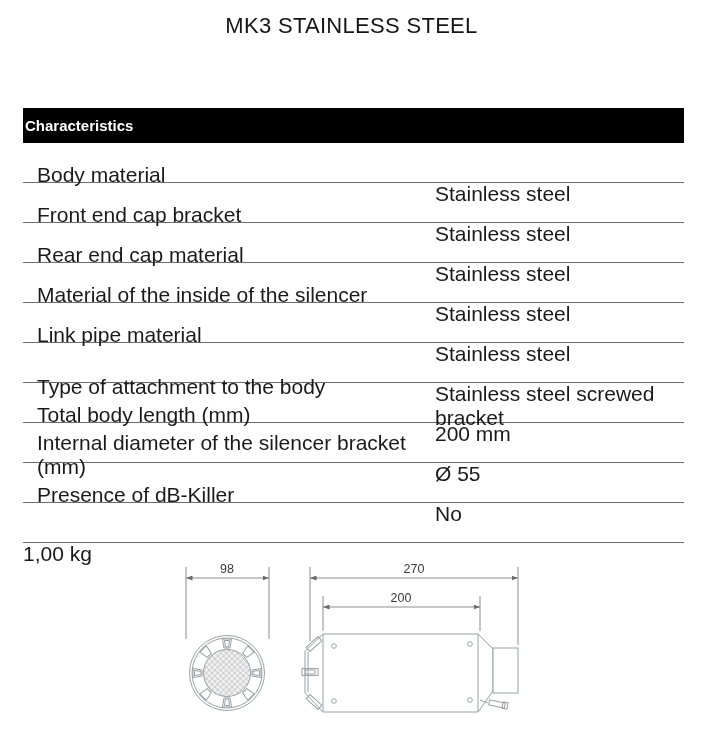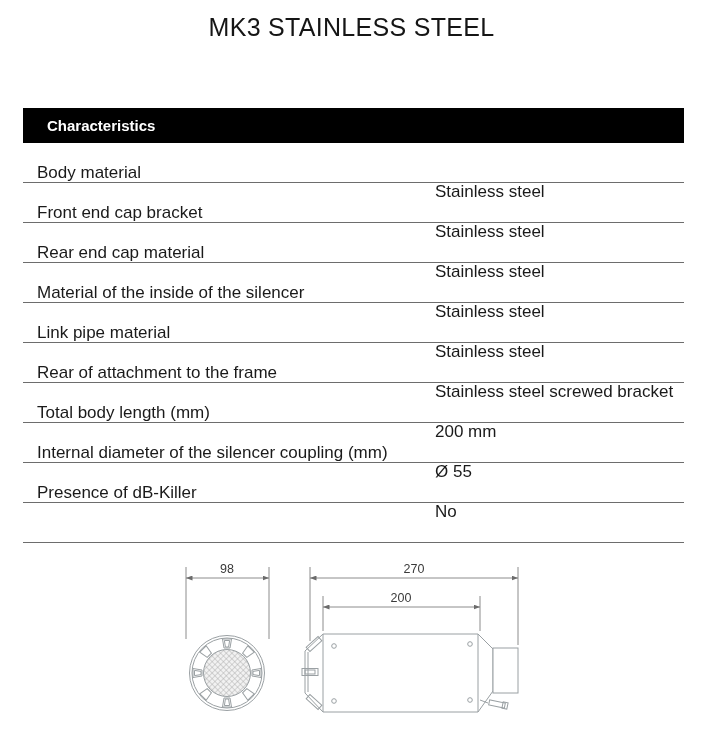--- a/index.html
+++ b/index.html
@@ -8,49 +8,49 @@
     background: #ffffff;
     font-family: "Liberation Sans", sans-serif;
     position: relative;
     overflow: hidden;
   }
   .page-title {
     position: absolute;
     top: 13px; left: 0;
     width: 703px;
     text-align: center;
-    font-size: 25px;
+    font-size: 22px;
     font-weight: 400;
     color: #151515;
     letter-spacing: 0.3px;
     white-space: nowrap;
   }
   .spec-table {
     position: absolute;
     left: 23px; top: 108px;
     width: 661px;
   }
   .spec-header {
     background: #000000;
     color: #ffffff;
     font-size: 15px;
     font-weight: 700;
     height: 35px;
     line-height: 35px;
-    padding-left: 24px;
+    padding-left: 2px;
     box-sizing: border-box;
   }
   .spec-row {
     display: grid;
     grid-template-columns: 412px 1fr;
     align-items: center;
     height: 40px;
     box-sizing: border-box;
     border-bottom: 1.5px solid #6d6d6d;
-    font-size: 17px;
+    font-size: 21px;
     color: #1a1a1a;
   }
   .spec-row .cell-label { padding-left: 14px; }
   .spec-row .cell-value { padding-left: 0; margin-top: 39px; }
   .tech-drawing {
     position: absolute;
     left: 0; top: 545px;
   }
   .dim-text {
     font-family: "Liberation Sans", sans-serif;
@@ -80,36 +80,37 @@
   </div>
   <div class="spec-row">
     <div class="cell-label">Material of the inside of the silencer</div>
     <div class="cell-value">Stainless steel</div>
   </div>
   <div class="spec-row">
     <div class="cell-label">Link pipe material</div>
     <div class="cell-value">Stainless steel</div>
   </div>
   <div class="spec-row">
-    <div class="cell-label">Rear of attachment to the frame</div>
+    <div class="cell-label">Type of attachment to the body</div>
     <div class="cell-value">Stainless steel screwed bracket</div>
   </div>
   <div class="spec-row">
     <div class="cell-label">Total body length (mm)</div>
     <div class="cell-value">200 mm</div>
   </div>
   <div class="spec-row">
-    <div class="cell-label">Internal diameter of the silencer coupling (mm)</div>
+    <div class="cell-label">Internal diameter of the silencer bracket (mm)</div>
     <div class="cell-value">Ø 55</div>
   </div>
   <div class="spec-row">
     <div class="cell-label">Presence of dB-Killer</div>
     <div class="cell-value">No</div>
   </div>
   <div class="spec-row">
+    <div class="cell-value">1,00 kg</div>
   </div>
 </div>
 
 <svg class="tech-drawing" width="703" height="206" viewBox="0 0 703 206" xmlns="http://www.w3.org/2000/svg">
   <defs>
     <marker id="arrR" markerWidth="7" markerHeight="5" refX="6.5" refY="2.5" orient="0">
       <path d="M0,0 L6.5,2.5 L0,5 Z" fill="#6b6b6b"></path>
     </marker>
     <marker id="arrL" markerWidth="7" markerHeight="5" refX="0.5" refY="2.5" orient="0">
       <path d="M7,0 L0.5,2.5 L7,5 Z" fill="#6b6b6b"></path>

